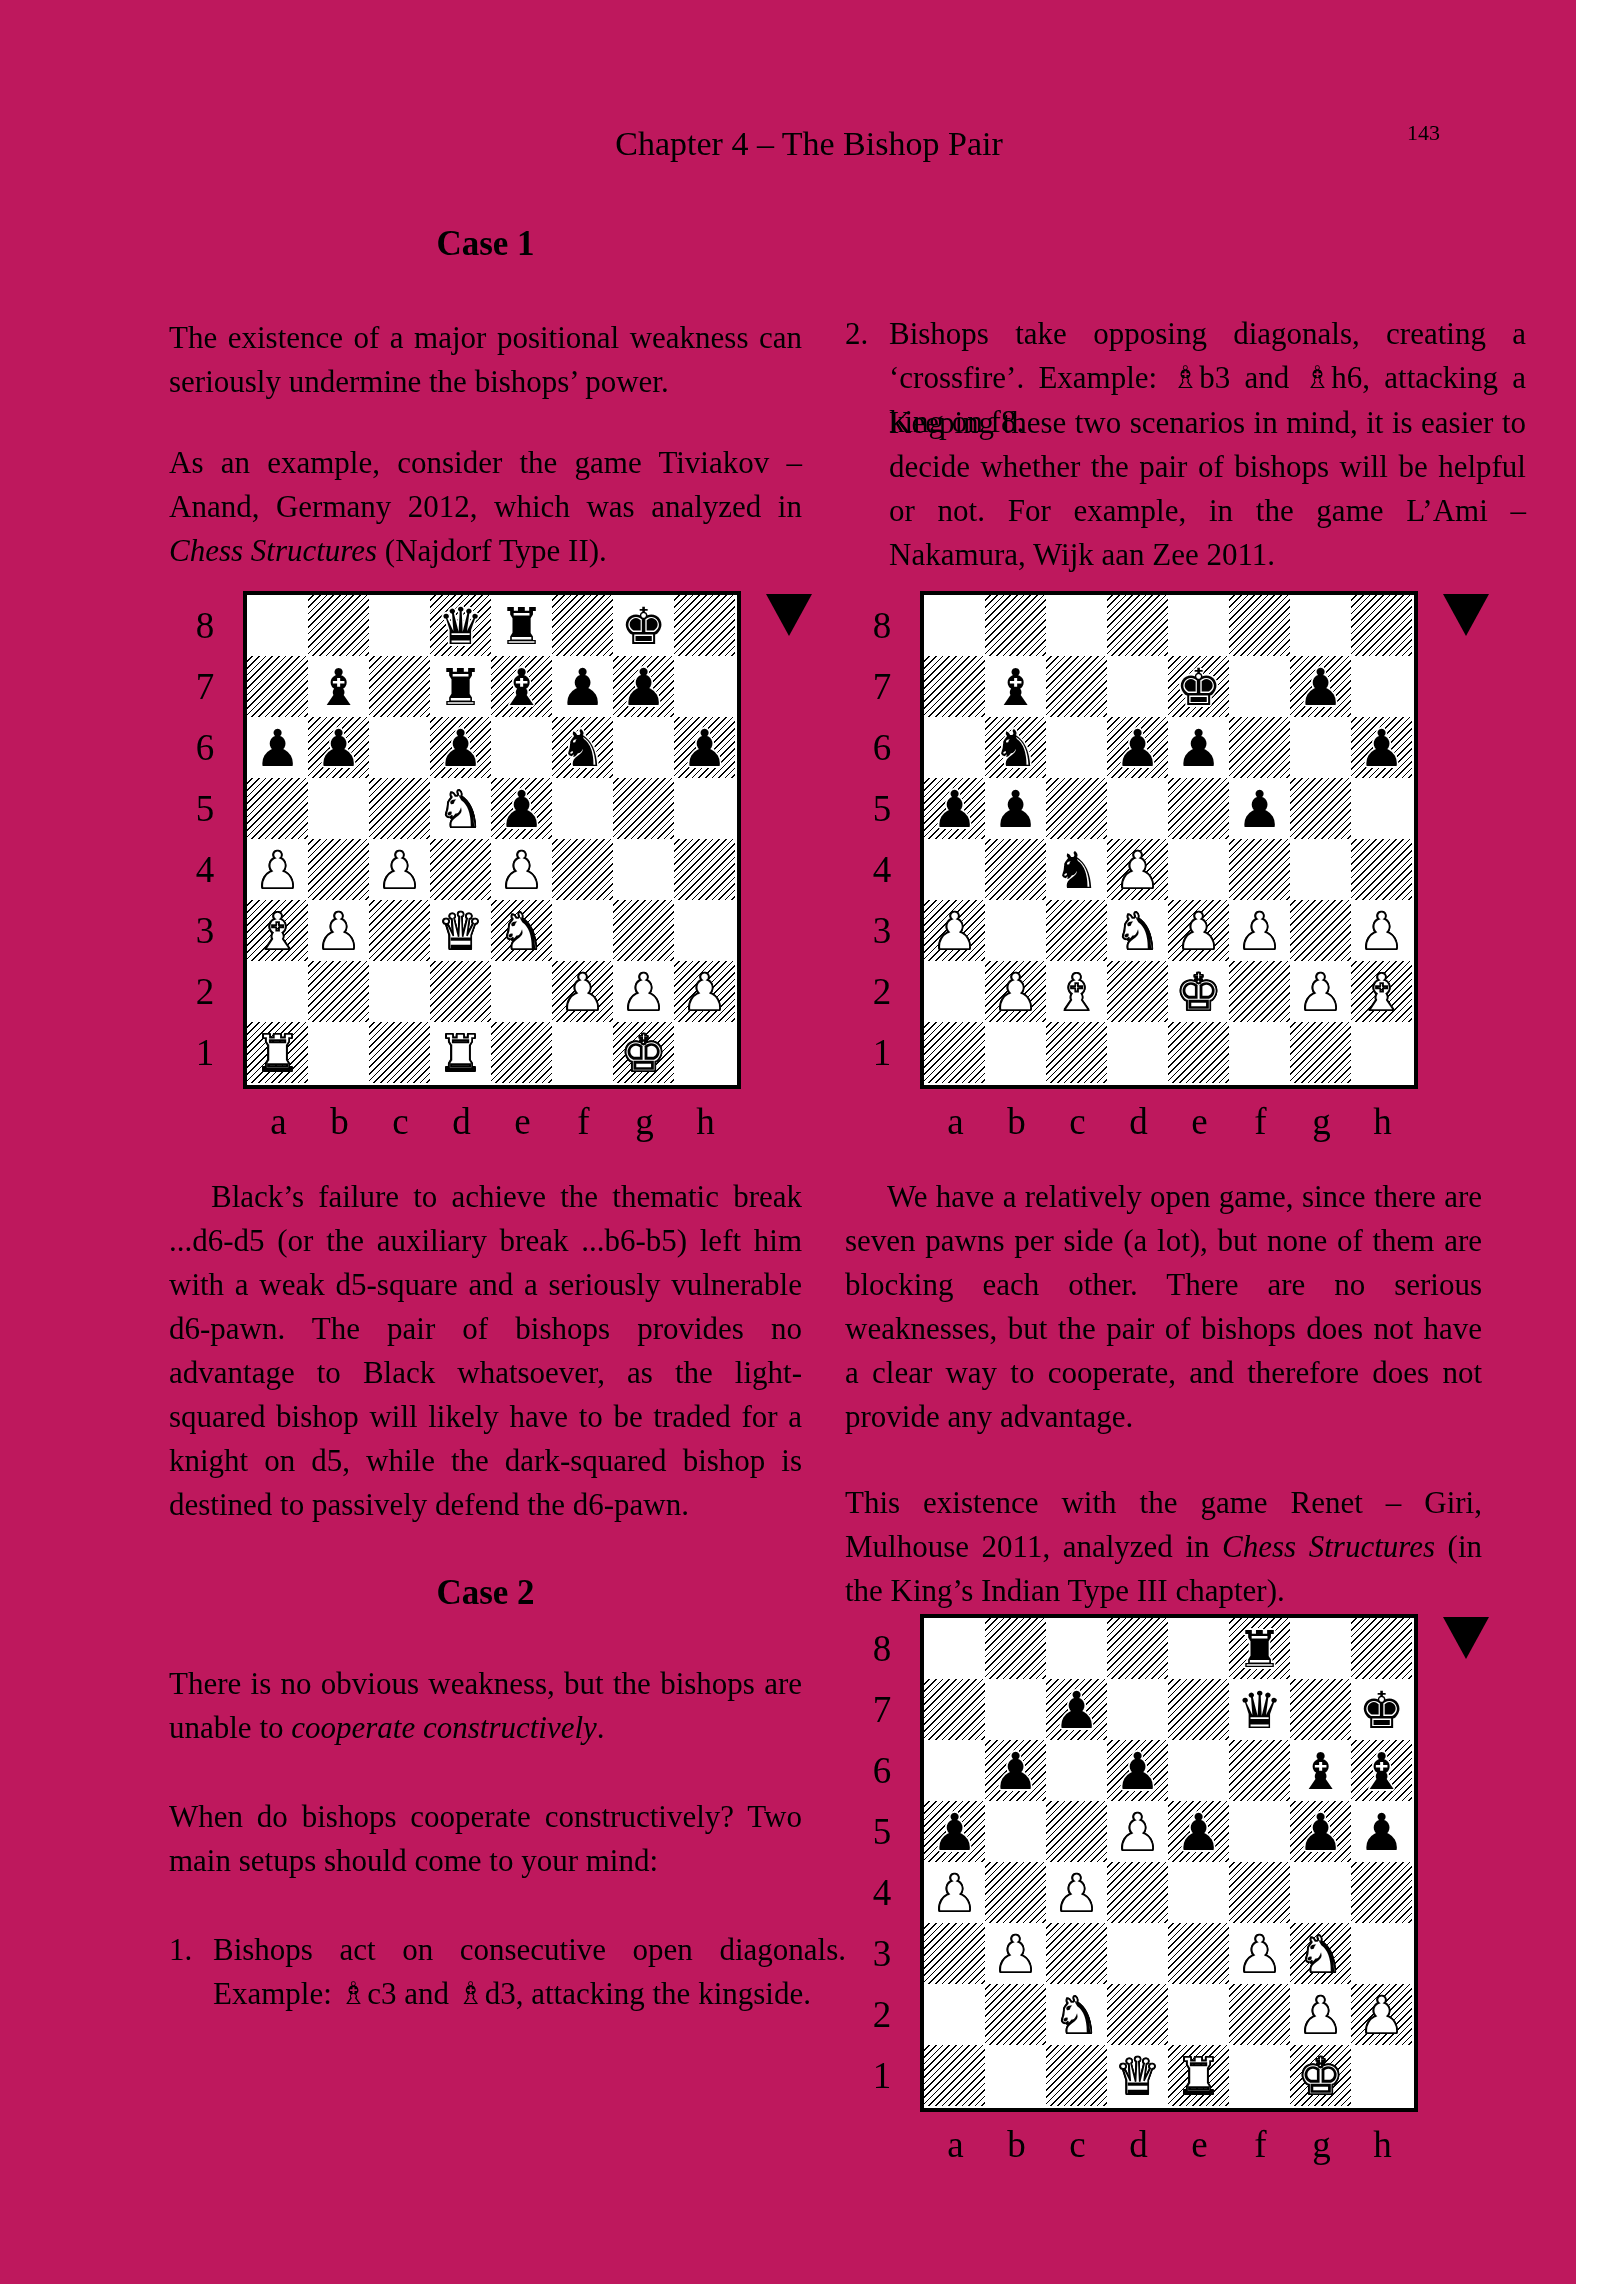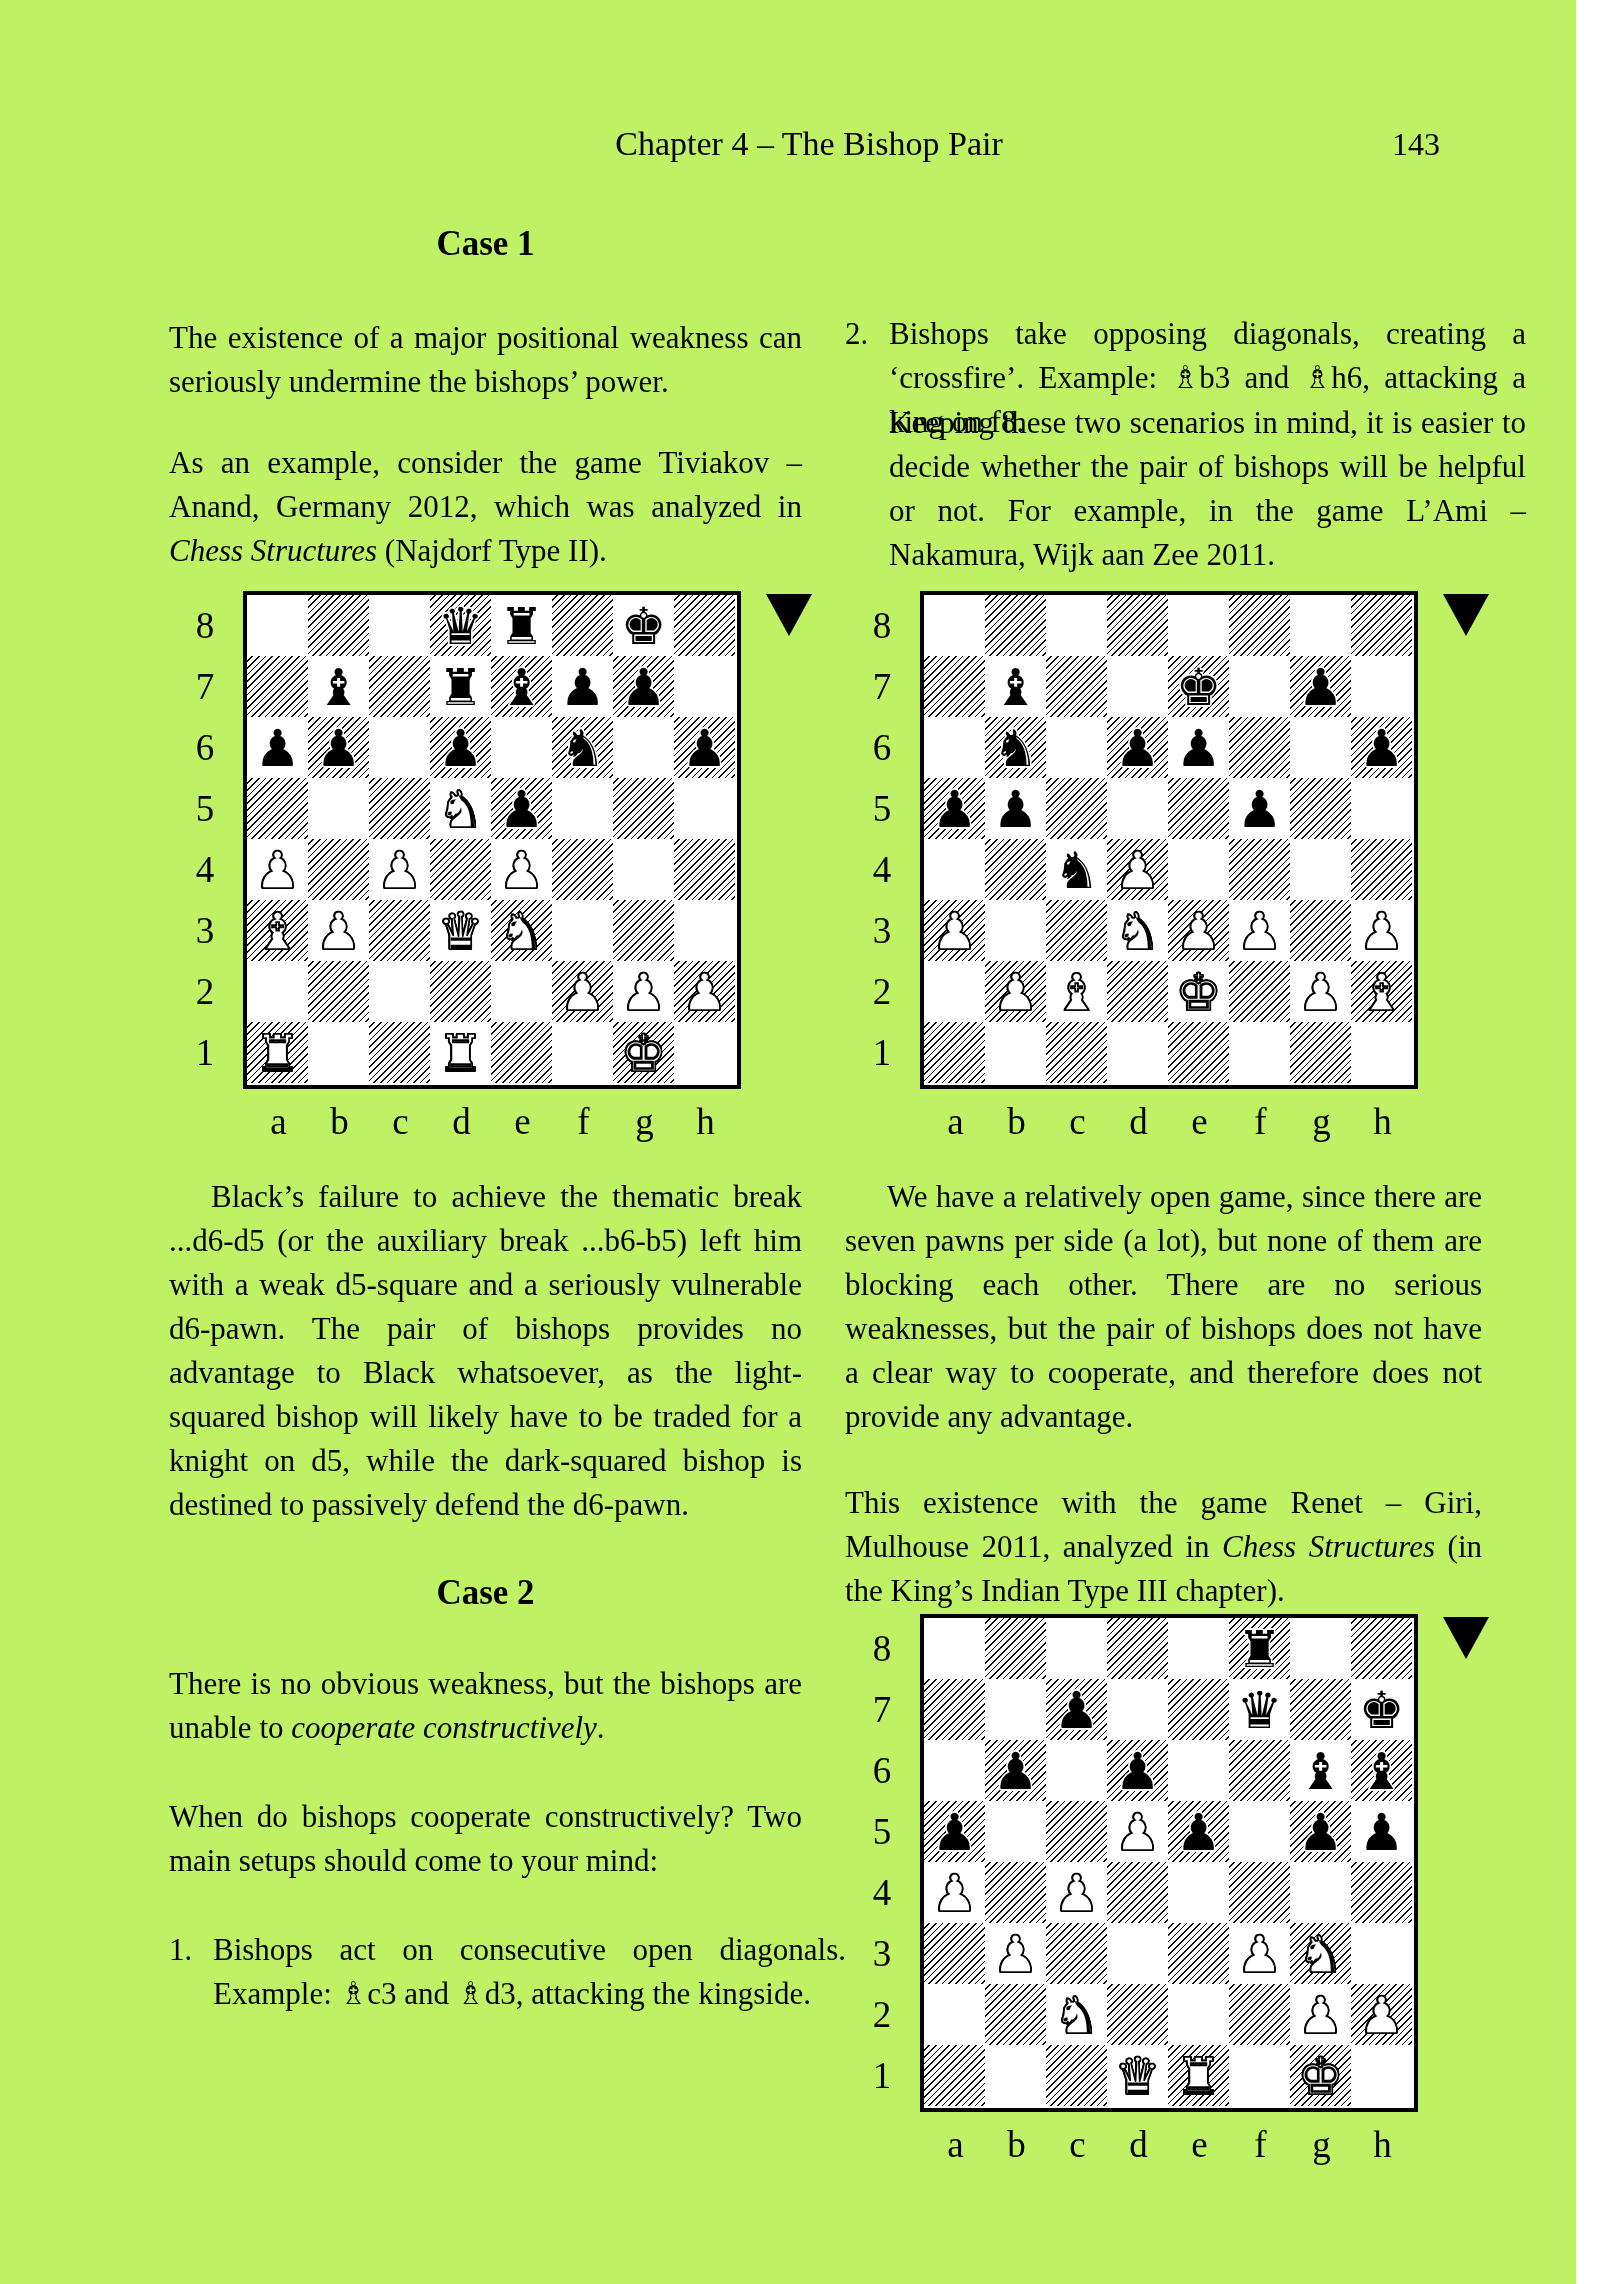--- a/index.html
+++ b/index.html
@@ -1,31 +1,31 @@
 <!DOCTYPE html>
 <html style="font-size:13px"><head>
 <meta charset="utf-8">
 <style>
   html,body{margin:0;padding:0;background:#ffffff;}
   .page{
     position:relative;
     width:1576px;height:2284px;
-    background:#bef264;
+    background:#be185d;
     font-family:"Liberation Serif","DejaVu Sans",serif;
     color:#000;
     overflow:hidden;
   }
   
   .running-head{
     position:absolute;top:123px;left:0;width:1618px;
     text-align:center;font-size:34px;line-height:42px;
   }
   .page-number{
-    position:absolute;top:123px;right:136px;
-    font-size:32px;line-height:42px;
+    position:absolute;top:112px;right:136px;
+    font-size:22px;line-height:42px;
   }
   
   .tblock{
     position:absolute;
     font-size:31px;line-height:44px;
     text-align:justify;
   }
   .tblock em{font-style:italic;}
   .col-left{left:169px;width:633px;}
   .col-right{left:845px;width:637px;}

